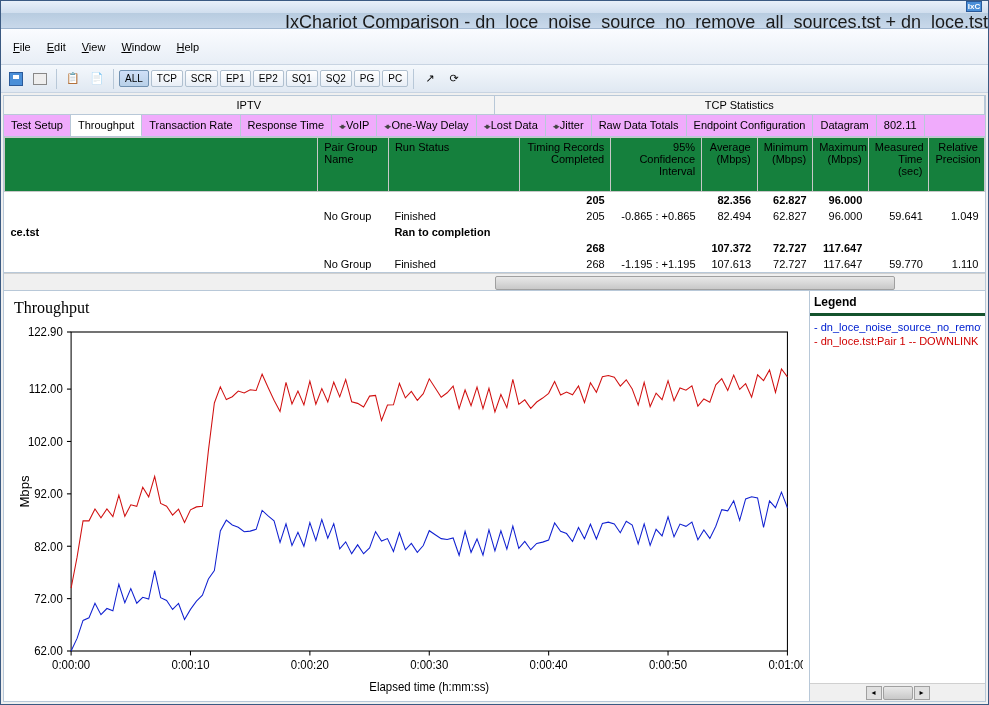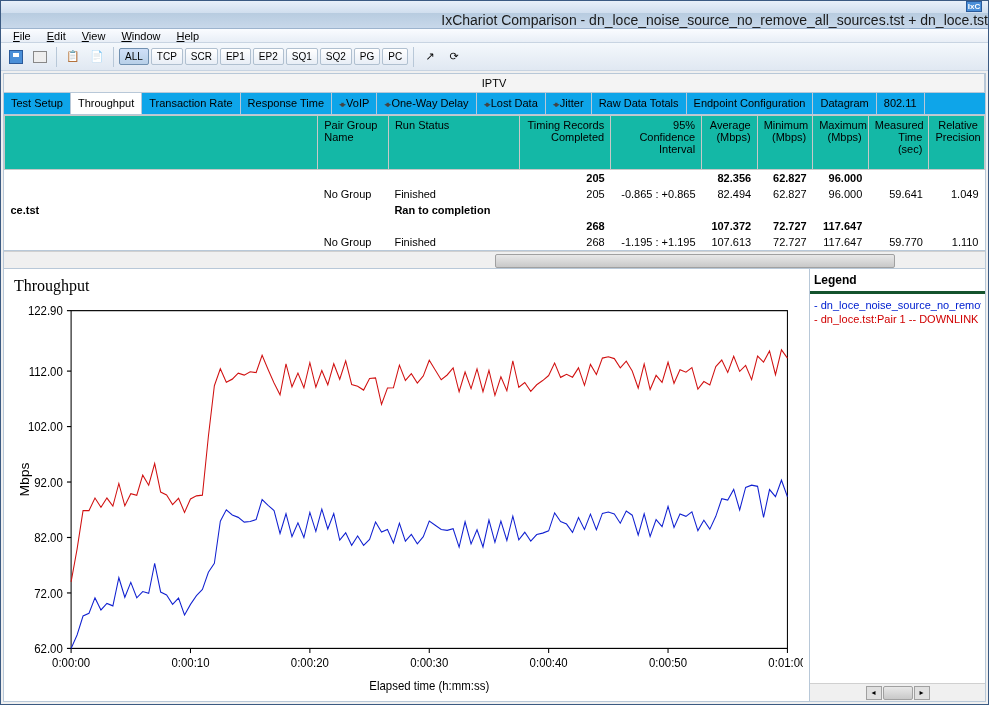--- a/index.html
+++ b/index.html
@@ -1,41 +1,41 @@
 <!DOCTYPE html>
 <html><head>
 <meta charset="utf-8">
 <style>
 * { box-sizing: border-box; margin: 0; padding: 0; }
 body { font-family: Tahoma, Arial, sans-serif; font-size: 11px; background: #d4e4f7; overflow: hidden; }
 .window { width: 989px; height: 705px; display: flex; flex-direction: column; border: 1px solid #3b5a82; background: #f0f0f0; }
 .titlebar { height: 28px; background: linear-gradient(to bottom, #e8f0f9 0%, #d0deee 45%, #b8cce0 46%, #c8d8ea 100%); display: flex; align-items: flex-end; padding: 0 0 0 6px; border-bottom: 1px solid #9db4ce; flex-direction: column; }
 .titlebar .app-icon { width: 16px; height: 16px; background: #4a8fd8; border: 1px solid #2a5a9a; margin-right: 6px; display: inline-flex; align-items: center; justify-content: center; color: #fff; font-size: 8px; font-weight: bold; }
-.titlebar .title { flex: 1; color: #1a1a1a; font-size: 14px; }
+.titlebar .title { flex: 1; color: #1a1a1a; font-size: 18px; }
 .titlebar .win-controls { display: flex; }
 .titlebar .win-btn { width: 32px; height: 20px; margin-left: 2px; border: 1px solid #8aa8c8; background: linear-gradient(to bottom, #f8faff, #d8e4f0); border-radius: 3px; display: flex; align-items: center; justify-content: center; font-size: 10px; cursor: pointer; }
 .titlebar .win-btn.close { background: linear-gradient(to bottom, #f0a0a0, #d04040); color: #fff; width: 46px; }
-.menubar { height: 14px; background: linear-gradient(to bottom, #fafcff, #e8eef6); border-bottom: 1px solid #c8d4e2; display: flex; align-items: center; padding: 0 4px; }
+.menubar { height: 36px; background: linear-gradient(to bottom, #fafcff, #e8eef6); border-bottom: 1px solid #c8d4e2; display: flex; align-items: center; padding: 0 4px; }
 .menubar .menu-item { padding: 2px 8px; cursor: pointer; }
 .menubar .menu-item u { text-decoration: underline; }
 .toolbar { height: 28px; background: linear-gradient(to bottom, #f4f8fc, #e0e8f2); border-bottom: 1px solid #c8d4e2; display: flex; align-items: center; padding: 0 4px; gap: 2px; }
 .toolbar .tb-btn { width: 22px; height: 22px; border: 1px solid transparent; display: flex; align-items: center; justify-content: center; cursor: pointer; border-radius: 2px; }
 .toolbar .sep { width: 1px; height: 20px; background: #b8c8d8; margin: 0 3px; }
 .toolbar .txt-btn { padding: 2px 5px; font-size: 10px; border: 1px solid #b0c0d0; background: linear-gradient(to bottom,#fff,#e8eef6); cursor: pointer; border-radius: 2px; }
 .toolbar .txt-btn.active { background: linear-gradient(to bottom,#d0e0f8,#b8d0e8); border-color: #7090b0; }
 .content { flex: 1; display: flex; flex-direction: column; background: #fff; margin: 2px; border: 1px solid #b8c8d8; overflow: hidden; }
 .grouptabs { display: flex; border-bottom: 1px solid #b8c8d8; }
 .grouptabs .grp { flex: 1; text-align: center; padding: 3px 0; background: #f4f4f4; border-right: 1px solid #b8c8d8; font-size: 11px; }
-.subtabs { display: flex; flex-wrap: nowrap; border-bottom: 1px solid #b8c8d8; background: #0ea5e9; overflow: hidden; }
+.subtabs { display: flex; flex-wrap: nowrap; border-bottom: 1px solid #b8c8d8; background: #f0abfc; overflow: hidden; }
 .subtabs .tab { padding: 4px 7px; border-right: 1px solid #b8c8d8; cursor: pointer; white-space: nowrap; font-size: 11px; position: relative; }
 .subtabs .tab.active { background: #fff; font-weight: normal; border-bottom: 2px solid #fff; margin-bottom: -1px; }
 .subtabs .tab .arrows { font-size: 9px; letter-spacing: -2px; margin-right: 2px; color: #444; }
 .datagrid { border-bottom: 1px solid #b8c8d8; overflow: hidden; }
 .datagrid table { border-collapse: collapse; width: 100%; table-layout: fixed; }
-.datagrid th { font-weight: normal; text-align: left; padding: 3px 6px 14px 6px; border: 1px solid #c8c8c8; background: #14b8a6; vertical-align: top; font-size: 11px; height: 40px; }
+.datagrid th { font-weight: normal; text-align: left; padding: 3px 6px 14px 6px; border: 1px solid #c8c8c8; background: #15803d; vertical-align: top; font-size: 11px; height: 40px; }
 .datagrid th.num { text-align: right; }
 .datagrid td { padding: 2px 6px; font-size: 11px; white-space: nowrap; overflow: hidden; }
 .datagrid td.num { text-align: right; }
 .datagrid tr.bold td { font-weight: bold; }
 .hscroll { height: 18px; background: #f0f0f0; border-top: 1px solid #d0d0d0; border-bottom: 1px solid #b8c8d8; position: relative; }
 .hscroll .thumb { position: absolute; left: 50%; top: 2px; width: 400px; height: 14px; background: linear-gradient(to bottom,#e8e8e8,#c8c8c8); border: 1px solid #a0a0a0; border-radius: 2px; }
 .chartarea { flex: 1; display: flex; overflow: hidden; background: #fff; }
 .chartbox { flex: 1; padding: 8px 6px 6px 10px; display: flex; flex-direction: column; border-right: 1px solid #b8c8d8; }
 .chart-title { font-size: 16px; font-family: "Times New Roman", serif; margin-bottom: 4px; }
 .plot { flex: 1; position: relative; }
@@ -100,20 +100,21 @@
     <div class="txt-btn">PC</div>
     <div class="sep"></div>
     <div class="tb-btn">↗</div>
     <div class="tb-btn">⟳</div>
   </div>
 
   <div class="content">
 
     <div class="grouptabs">
       <div class="grp">IPTV</div>
+      <div class="grp">TCP Statistics</div>
     </div>
 
     <div class="subtabs">
       <div class="tab">Test Setup</div>
       <div class="tab active">Throughput</div>
       <div class="tab">Transaction Rate</div>
       <div class="tab">Response Time</div>
       <div class="tab"><span class="arrows">◂▸</span><span>VoIP</span></div>
       <div class="tab"><span class="arrows">◂▸</span><span>One-Way Delay</span></div>
       <div class="tab"><span class="arrows">◂▸</span><span>Lost Data</span></div>

